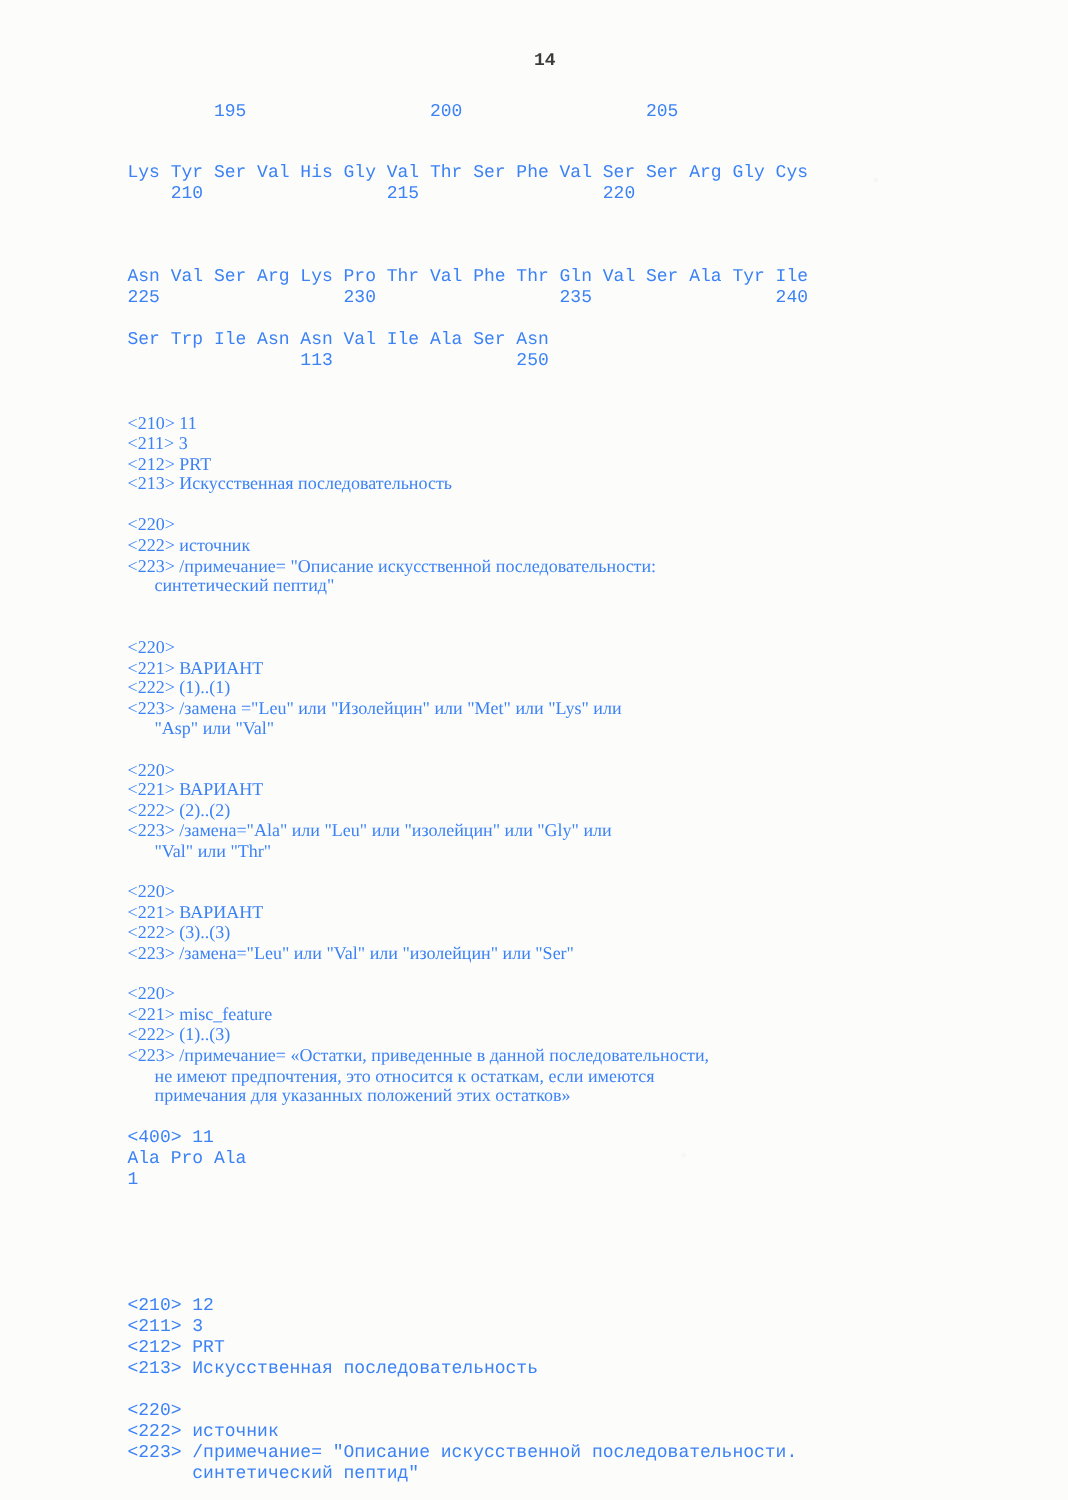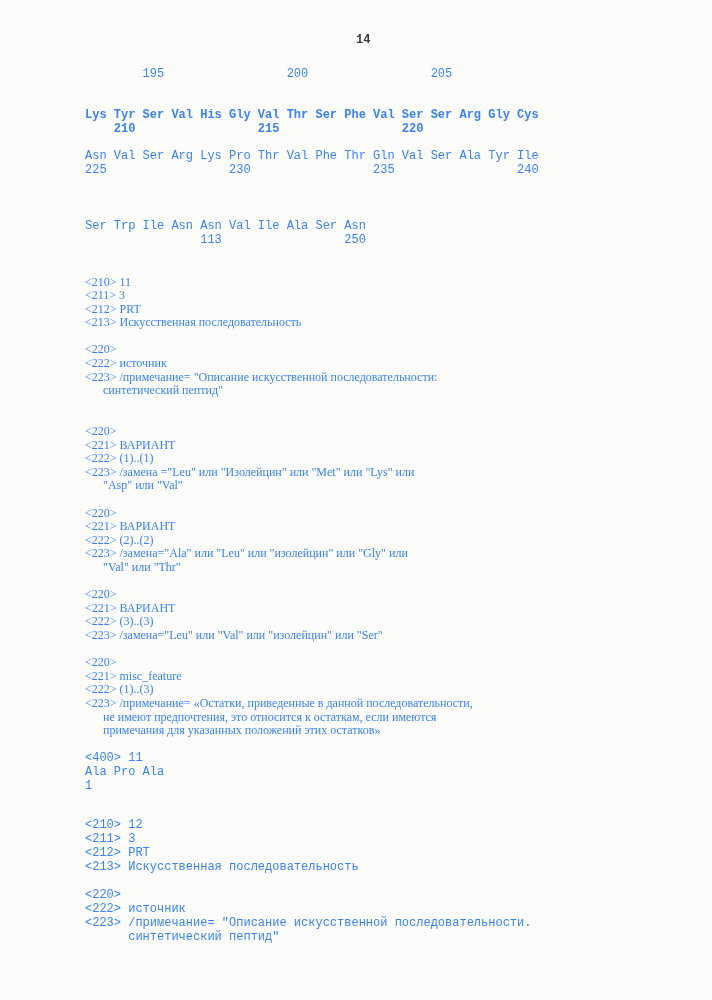--- a/index.html
+++ b/index.html
@@ -37,26 +37,26 @@
     position: absolute;
     left: 85px;
     margin: 0;
     font-family: inherit;
     font-size: 12px;
     line-height: 14px;
     white-space: pre;
     color: #3b82f6;
   }
   #carryover-numbers { top: 67px; }
-  #seq-group-1 { top: 108px; font-weight: bold; }
-  #seq-group-2 { top: 149px; }
+  #seq-group-1 { top: 108px; }
+  #seq-group-2 { top: 177px; }
   #seq-group-3 { top: 218.5px; }
   #seq11-header { top: 275.5px; line-height: 13.6px; font-family: Liberation Serif, serif; }
   #seq11-sequence { top: 751px; }
-  #seq12-header { top: 818px; }
+  #seq12-header { top: 863px; }
 </style>
 </head>
 <body>
 
 <div class="scan-noise"></div>
 
 <div class="page-number">14</div>
 
 <pre class="block" id="carryover-numbers">        195                 200                 205</pre>
 

